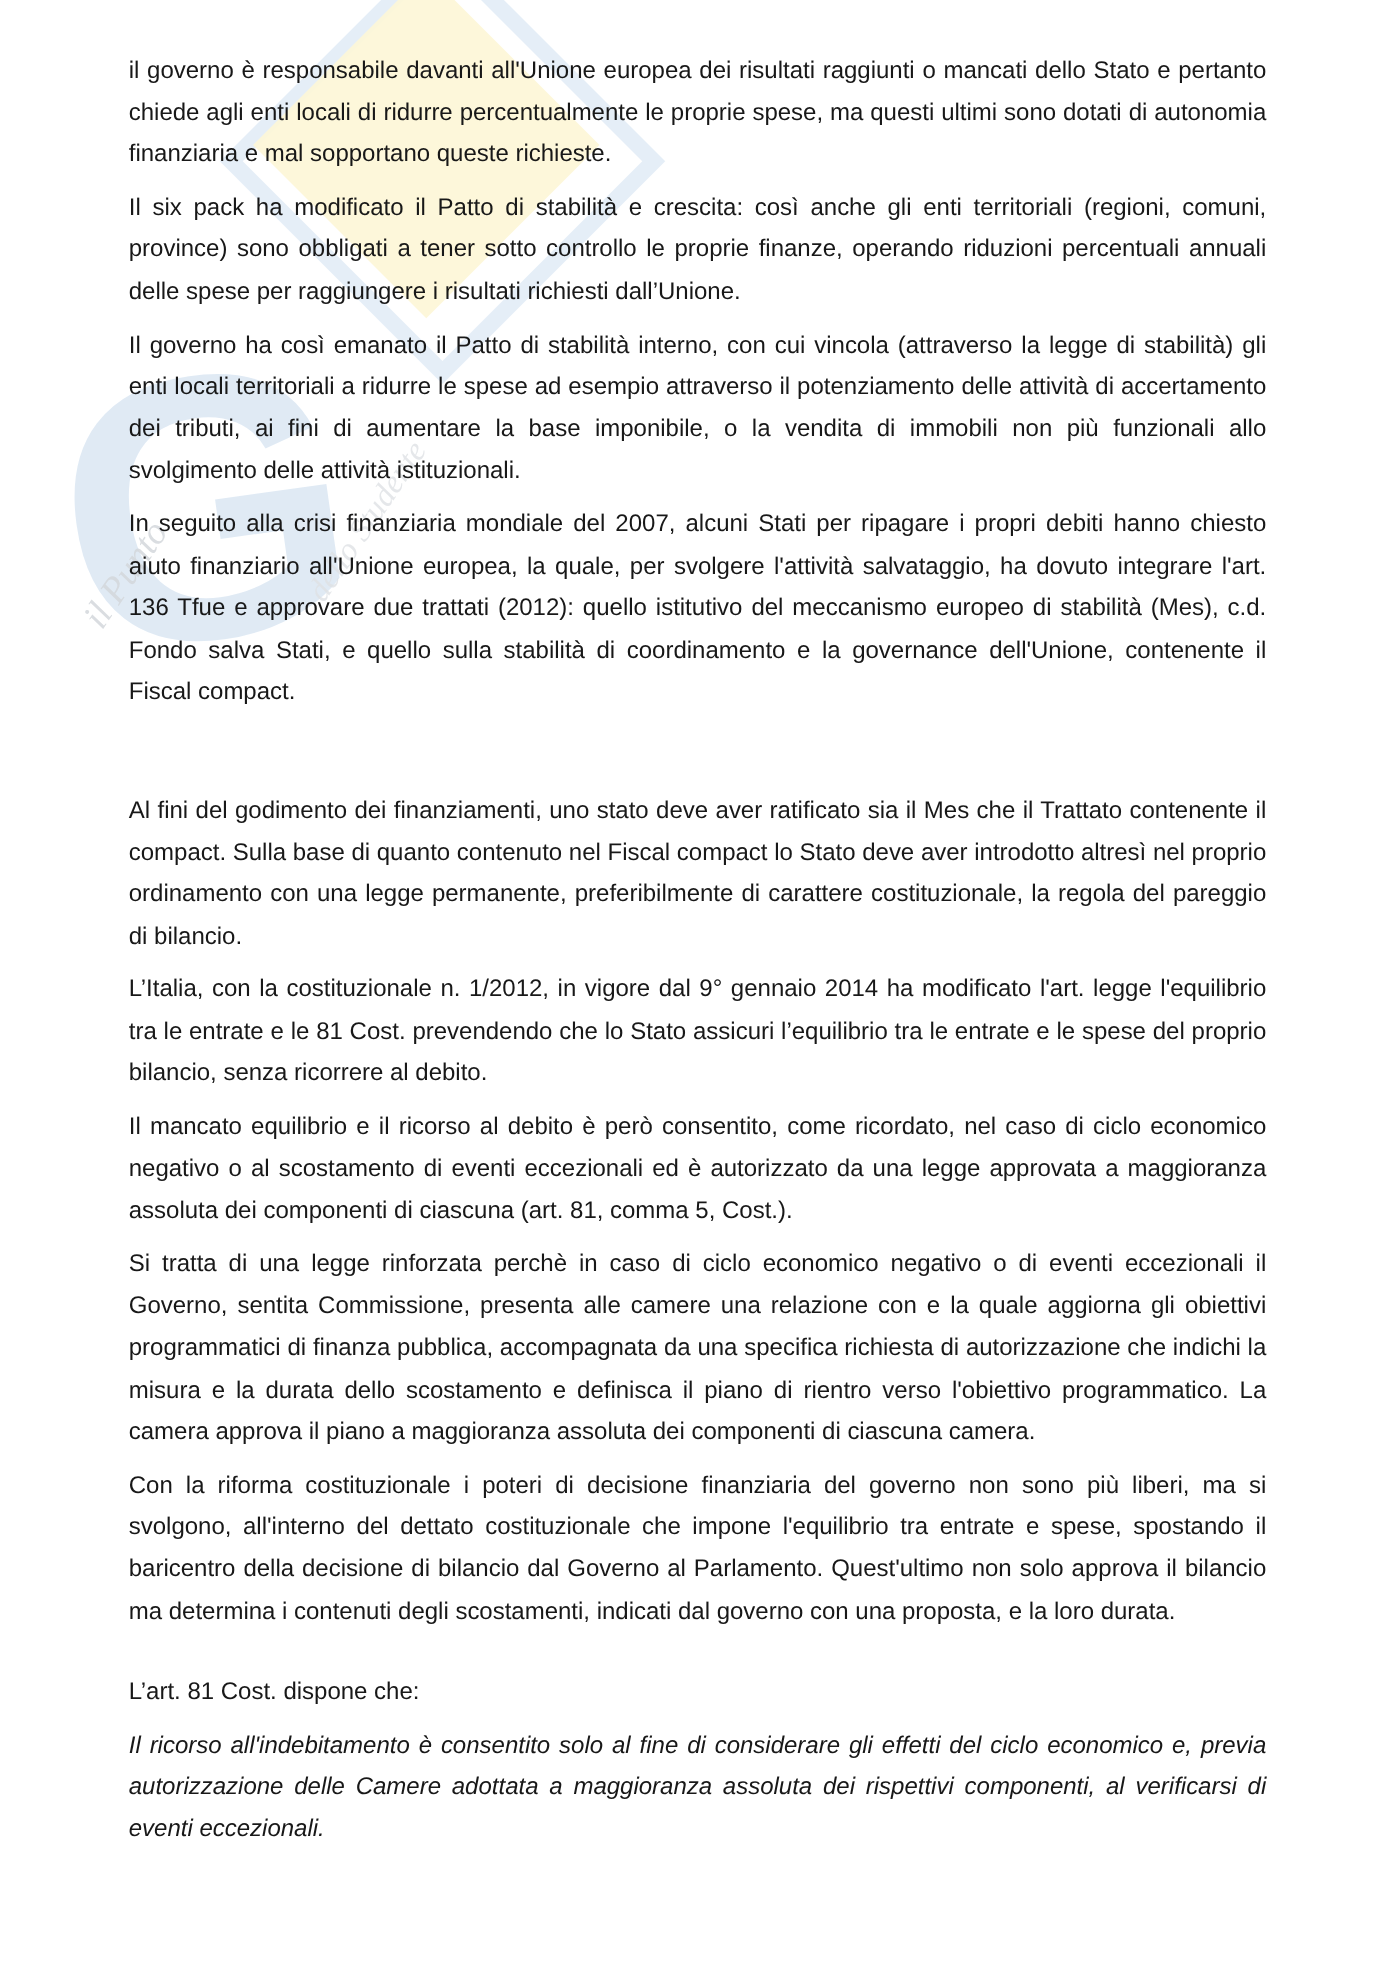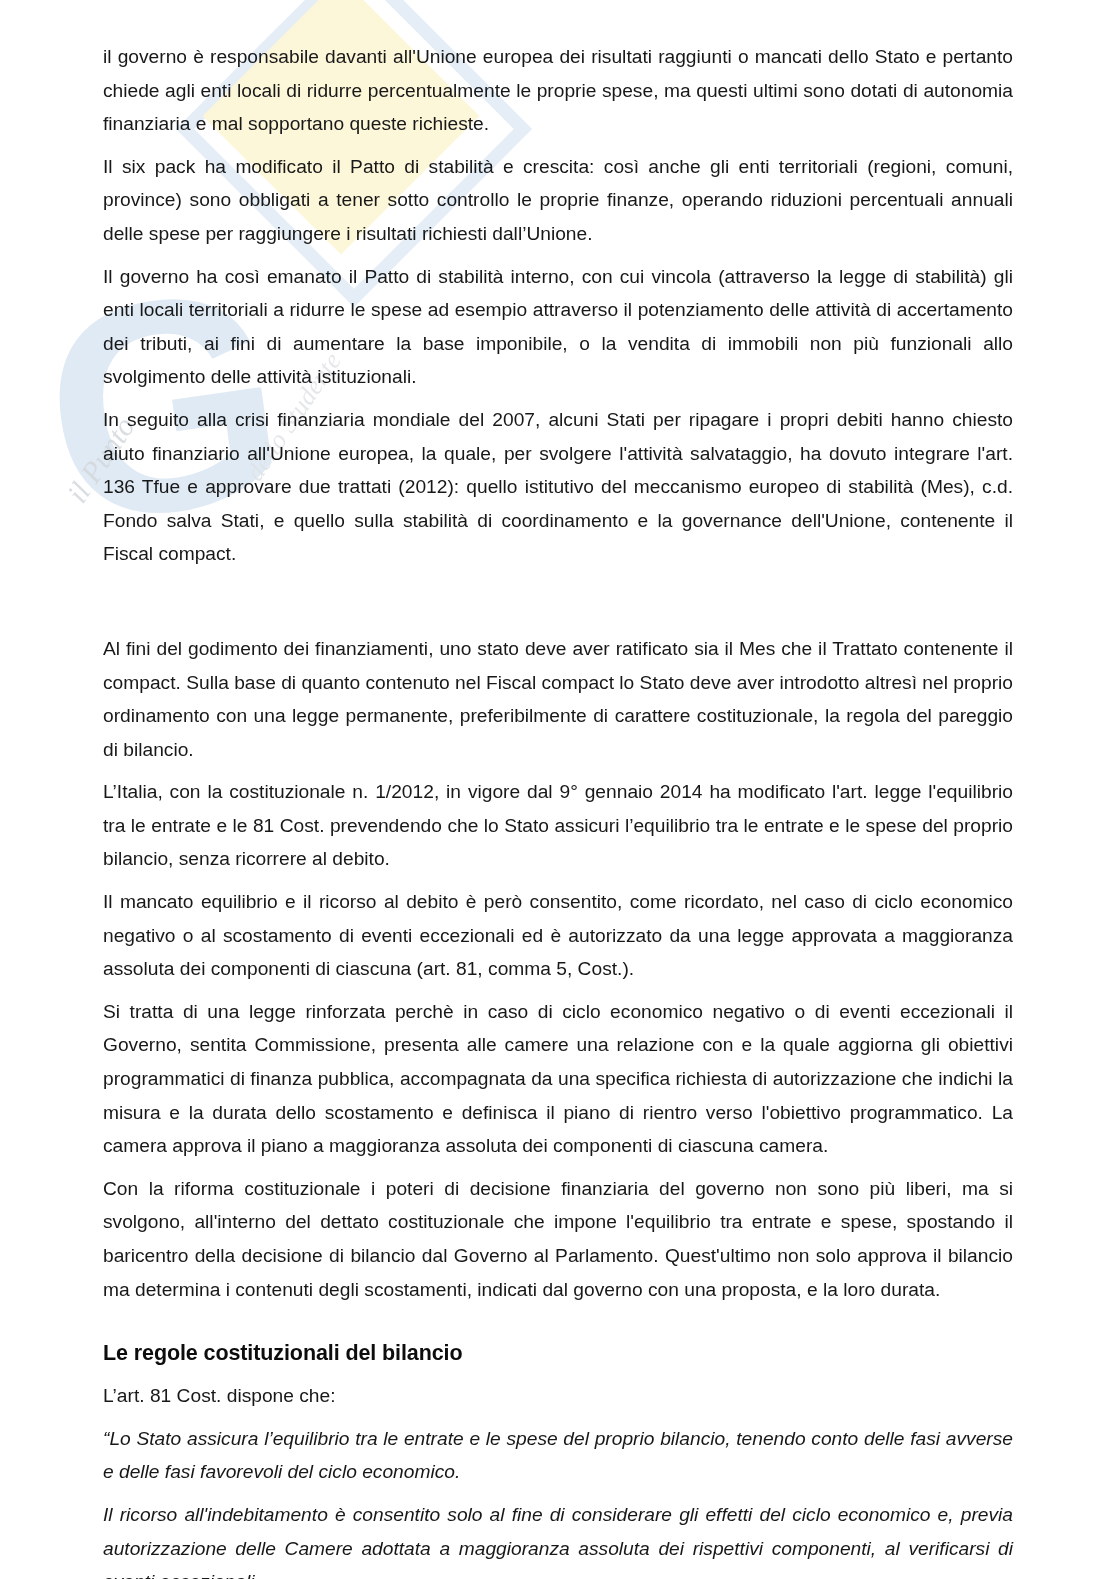--- a/index.html
+++ b/index.html
@@ -161,21 +161,19 @@
     <div class="spacer-block"></div>
 
     <p class="para">Al fini del godimento dei finanziamenti, uno stato deve aver ratificato sia il Mes che il Trattato contenente il compact. Sulla base di quanto contenuto nel Fiscal compact lo Stato deve aver introdotto altresì  nel proprio ordinamento con una legge permanente, preferibilmente di carattere costituzionale, la regola del pareggio di bilancio.</p>
     <p class="para">L’Italia, con la costituzionale n. 1/2012, in vigore dal 9° gennaio 2014 ha modificato l'art. legge l'equilibrio tra le entrate e le 81 Cost. prevendendo che lo Stato assicuri l’equilibrio tra le entrate e le spese del proprio bilancio, senza ricorrere al debito.</p>
     <p class="para">Il mancato equilibrio e il ricorso al debito è però consentito, come ricordato, nel caso di ciclo economico negativo o al scostamento di eventi eccezionali ed è autorizzato da una legge approvata a maggioranza assoluta dei componenti di ciascuna (art. 81, comma 5, Cost.).</p>
     <p class="para">Si tratta di una legge rinforzata perchè in caso di ciclo economico negativo o di eventi eccezionali il Governo, sentita Commissione, presenta alle camere una relazione con e la quale aggiorna gli obiettivi programmatici di finanza pubblica, accompagnata da una specifica richiesta di autorizzazione che indichi la misura e la durata dello scostamento e definisca il piano di rientro verso l'obiettivo programmatico. La camera approva il piano a maggioranza assoluta dei componenti di ciascuna camera.</p>
     <p class="para">Con la riforma costituzionale i poteri di decisione finanziaria del governo non sono più liberi, ma si svolgono, all'interno del dettato costituzionale che impone l'equilibrio tra entrate e spese, spostando il baricentro della decisione di bilancio dal Governo al Parlamento. Quest'ultimo non solo approva il bilancio ma determina i contenuti degli scostamenti, indicati dal governo con una proposta, e la loro durata.</p>
 
     <div class="spacer-small"></div>
 
-    <h2 class="heading">Le regole costituzionali del bilancio</h2>
 
     <p class="para">L’art. 81 Cost. dispone che:</p>
 
-    <p class="quote">“Lo Stato assicura l’equilibrio tra le entrate e le spese del proprio bilancio, tenendo conto delle fasi avverse e delle fasi favorevoli del ciclo economico.</p>
     <p class="quote">Il ricorso all'indebitamento è consentito solo al fine di considerare gli effetti del ciclo economico e, previa autorizzazione delle Camere adottata a maggioranza assoluta dei rispettivi componenti, al verificarsi di eventi eccezionali.</p>
 
   </div>
 </div>
 
 </body></html>

